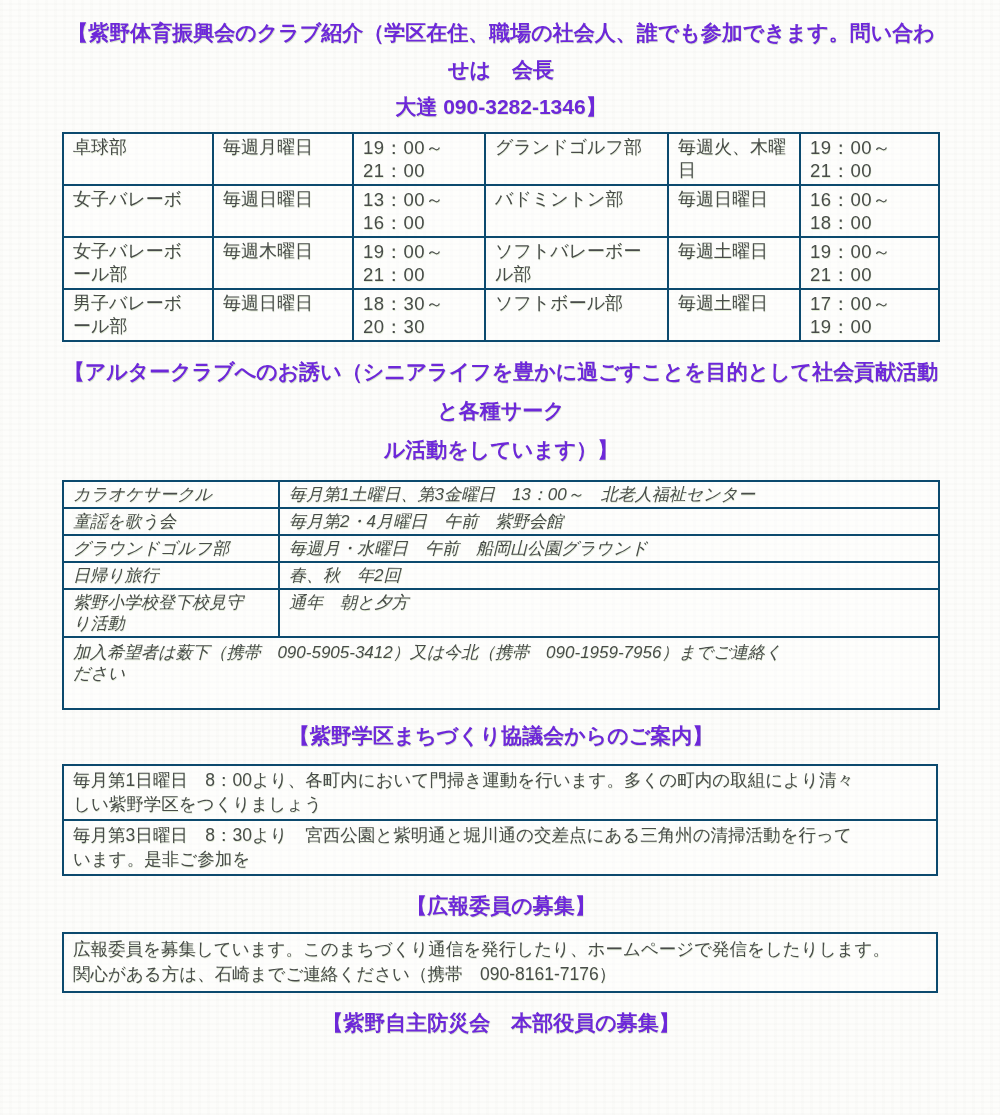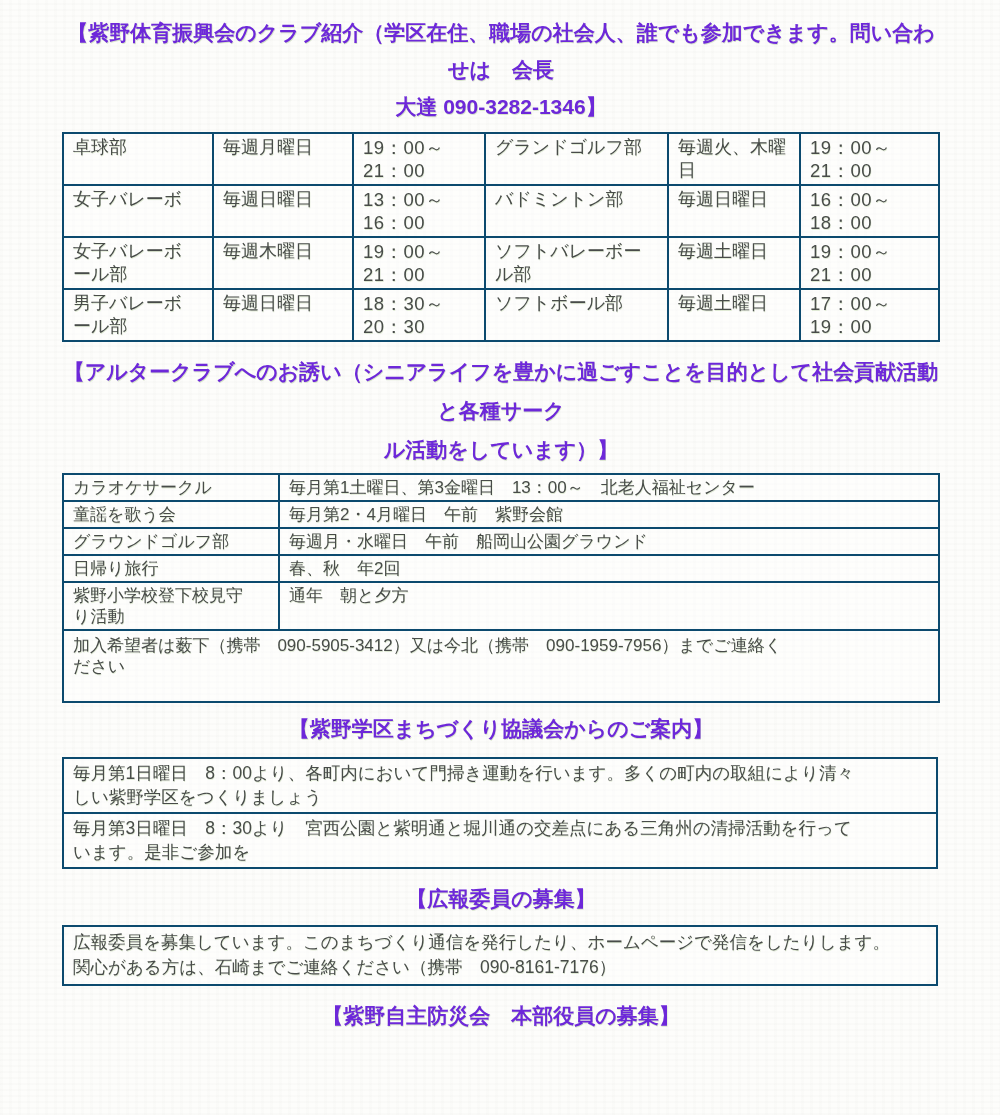--- a/index.html
+++ b/index.html
@@ -27,21 +27,21 @@
     padding:2px 8px 2px 9px;
     font-size:17.5px;line-height:23px;
     white-space:pre-line;
     text-shadow:0.5px 0.5px 0.3px rgba(150,185,115,0.28);
   }
   
   .t-sports{margin-top:0px;}
   .t-sports td{height:44px;font-size:18px;line-height:23px;}
   .t-sports .time{font-size:18.5px;letter-spacing:0.5px;}
   
-  .t-altar{margin-top:4px;}
+  .t-altar{margin-top:11px;font-style:italic;}
   .t-altar td{font-size:17px;line-height:21px;padding-top:2px;padding-bottom:2px;}
   .t-altar .footer-cell{padding-top:4px;padding-bottom:24px;}
   
   .t-notice{margin-top:16px;}
   .t-notice td{font-size:17.5px;line-height:24px;padding-top:2px;padding-bottom:3px;}
   .t-kouhou{margin-top:16px;border-radius:26px;}
   .t-kouhou td{font-size:17.5px;line-height:25px;padding-top:3px;padding-bottom:4px;}
   .mt-h3{margin-top:18px;font-family:Liberation Mono, monospace;}
   .mt-h4{margin-top:20px;}
   .mt-h5{margin-top:20px;}

